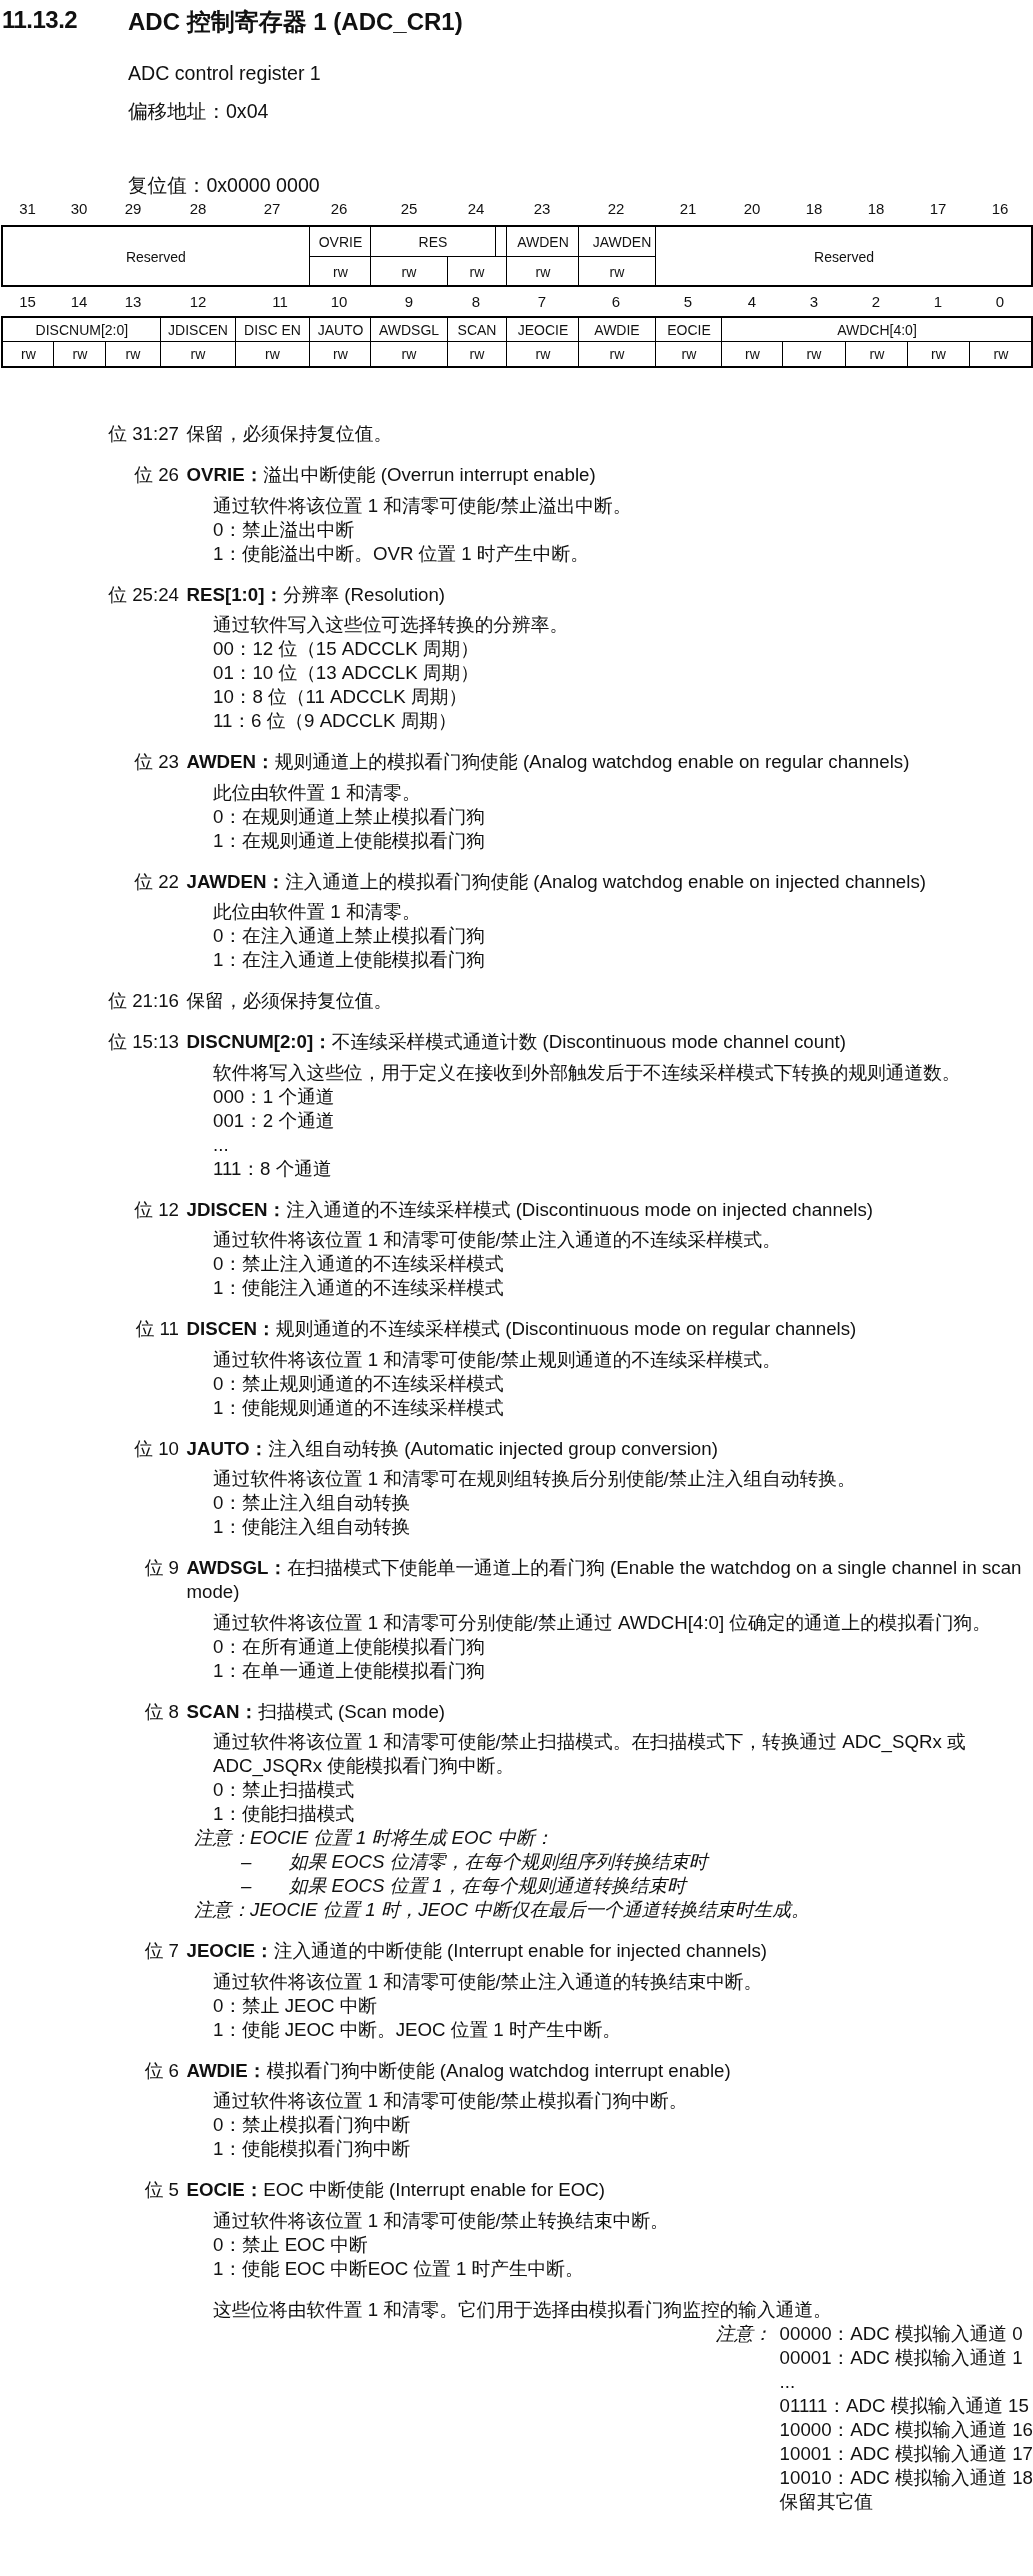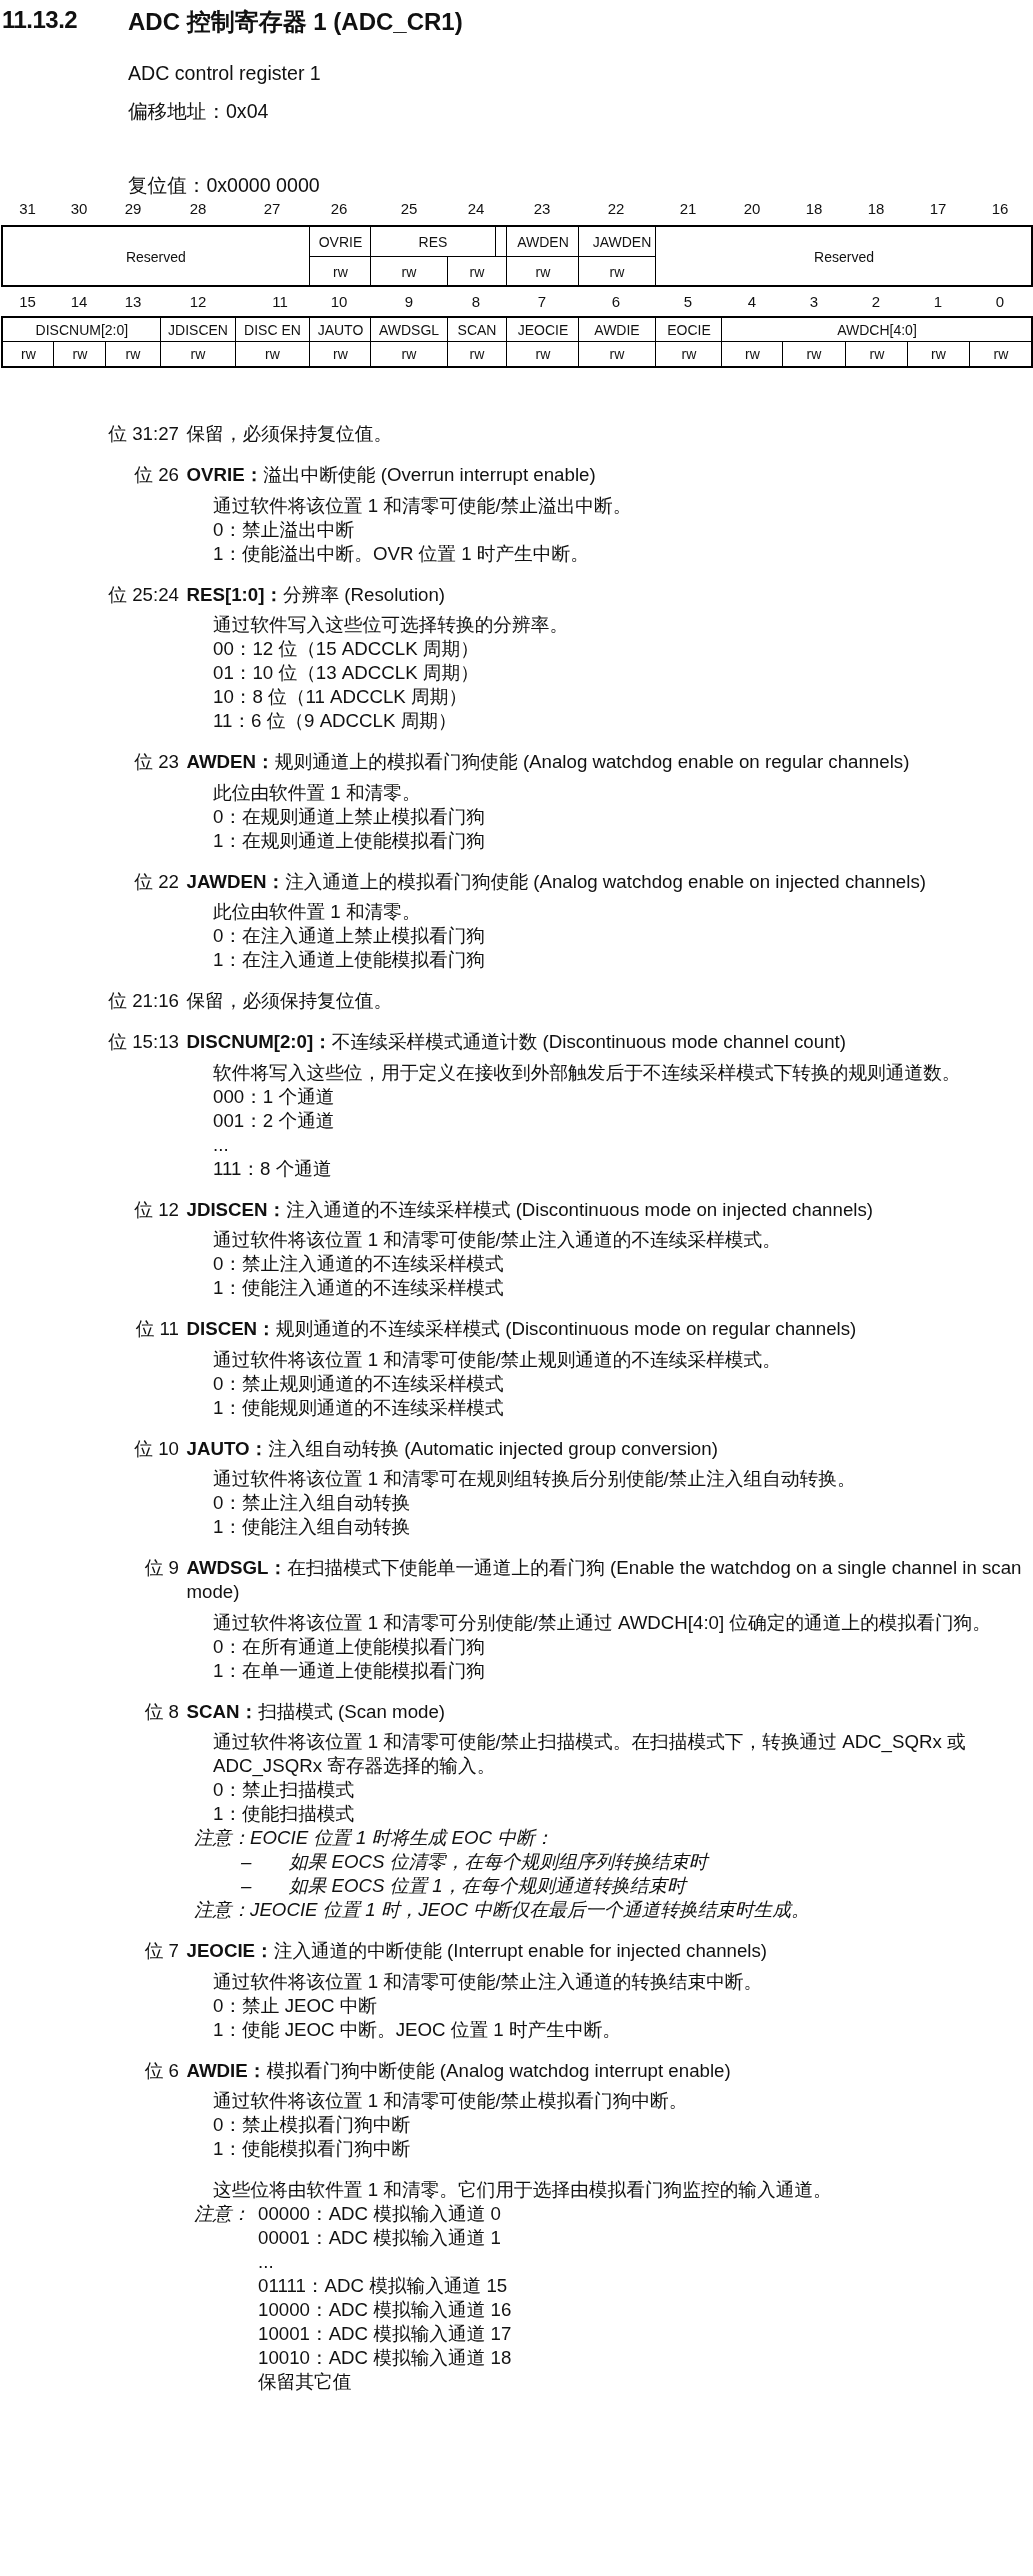--- a/index.html
+++ b/index.html
@@ -21,21 +21,21 @@
   .hd { display:flex; }
   .lbl { width:179px; text-align:right; flex:none; white-space:nowrap; }
   .hdtext { padding-left:7.5px; white-space:normal; width:839px; }
   .nm { font-weight:bold; }
   .body { padding-left:213px; margin-top:6.5px; }
   .ln { white-space:nowrap; }
   .note { padding-left:194px; font-style:italic; }
   .note .ln { white-space:nowrap; }
   .dash { padding-left:241px; font-style:italic; display:flex; }
   .dash .d { width:48px; flex:none; }
-  .awnote { display:flex; padding-left:194px; }
+  .awnote { display:flex; padding-left:194px;justify-content:flex-end; }
   .awnote .nl { width:64px; flex:none; font-style:italic; }
 </style>
 </head>
 <body>
 
 <div class="abs" id="sec-num">11.13.2</div>
 <div class="abs" id="sec-title">ADC 控制寄存器 1 (ADC_CR1)</div>
 <div class="abs meta" style="top:62px;">ADC control register 1</div>
 <div class="abs meta" style="top:98px;">偏移地址：0x04</div>
 <div class="abs meta" style="top:139px;margin-top:33px;">复位值：0x0000 0000</div>
@@ -230,21 +230,21 @@
         <div class="ln">1：在单一通道上使能模拟看门狗</div>
       </div>
     </div>
     <div class="blk">
       <div class="hd">
         <span class="lbl">位 8</span>
         <span class="hdtext"><span class="nm">SCAN：</span><span>扫描模式 (Scan mode)</span></span>
       </div>
       <div class="body">
         <div class="ln">通过软件将该位置 1 和清零可使能/禁止扫描模式。在扫描模式下，转换通过 ADC_SQRx 或</div>
-        <div class="ln">ADC_JSQRx 寄存器选择的输入。</div>
+        <div class="ln">ADC_JSQRx 使能模拟看门狗中断。</div>
         <div class="ln">0：禁止扫描模式</div>
         <div class="ln">1：使能扫描模式</div>
       </div>
       <div class="note">
         <div class="ln">注意：EOCIE 位置 1 时将生成 EOC 中断：</div>
       </div>
       <div class="dash">
         <span class="d">–</span>
         <span>如果 EOCS 位清零，在每个规则组序列转换结束时</span>
       </div>
@@ -269,20 +269,31 @@
     </div>
     <div class="blk">
       <div class="hd">
         <span class="lbl">位 6</span>
         <span class="hdtext"><span class="nm">AWDIE：</span><span>模拟看门狗中断使能 (Analog watchdog interrupt enable)</span></span>
       </div>
       <div class="body">
         <div class="ln">通过软件将该位置 1 和清零可使能/禁止模拟看门狗中断。</div>
         <div class="ln">0：禁止模拟看门狗中断</div>
         <div class="ln">1：使能模拟看门狗中断</div>
+      </div>
+    </div>
+    <div class="blk">
+      <div class="hd">
+        <span class="lbl">位 5</span>
+        <span class="hdtext"><span class="nm">EOCIE：</span><span>EOC 中断使能 (Interrupt enable for EOC)</span></span>
+      </div>
+      <div class="body">
+        <div class="ln">通过软件将该位置 1 和清零可使能/禁止转换结束中断。</div>
+        <div class="ln">0：禁止 EOC 中断</div>
+        <div class="ln">1：使能 EOC 中断EOC 位置 1 时产生中断。</div>
       </div>
     </div>
     <div class="blk">
       <div class="body">
         <div class="ln">这些位将由软件置 1 和清零。它们用于选择由模拟看门狗监控的输入通道。</div>
       </div>
       <div class="awnote">
         <span class="nl">注意：</span>
         <div>
           <div class="ln">00000：ADC 模拟输入通道 0</div>

